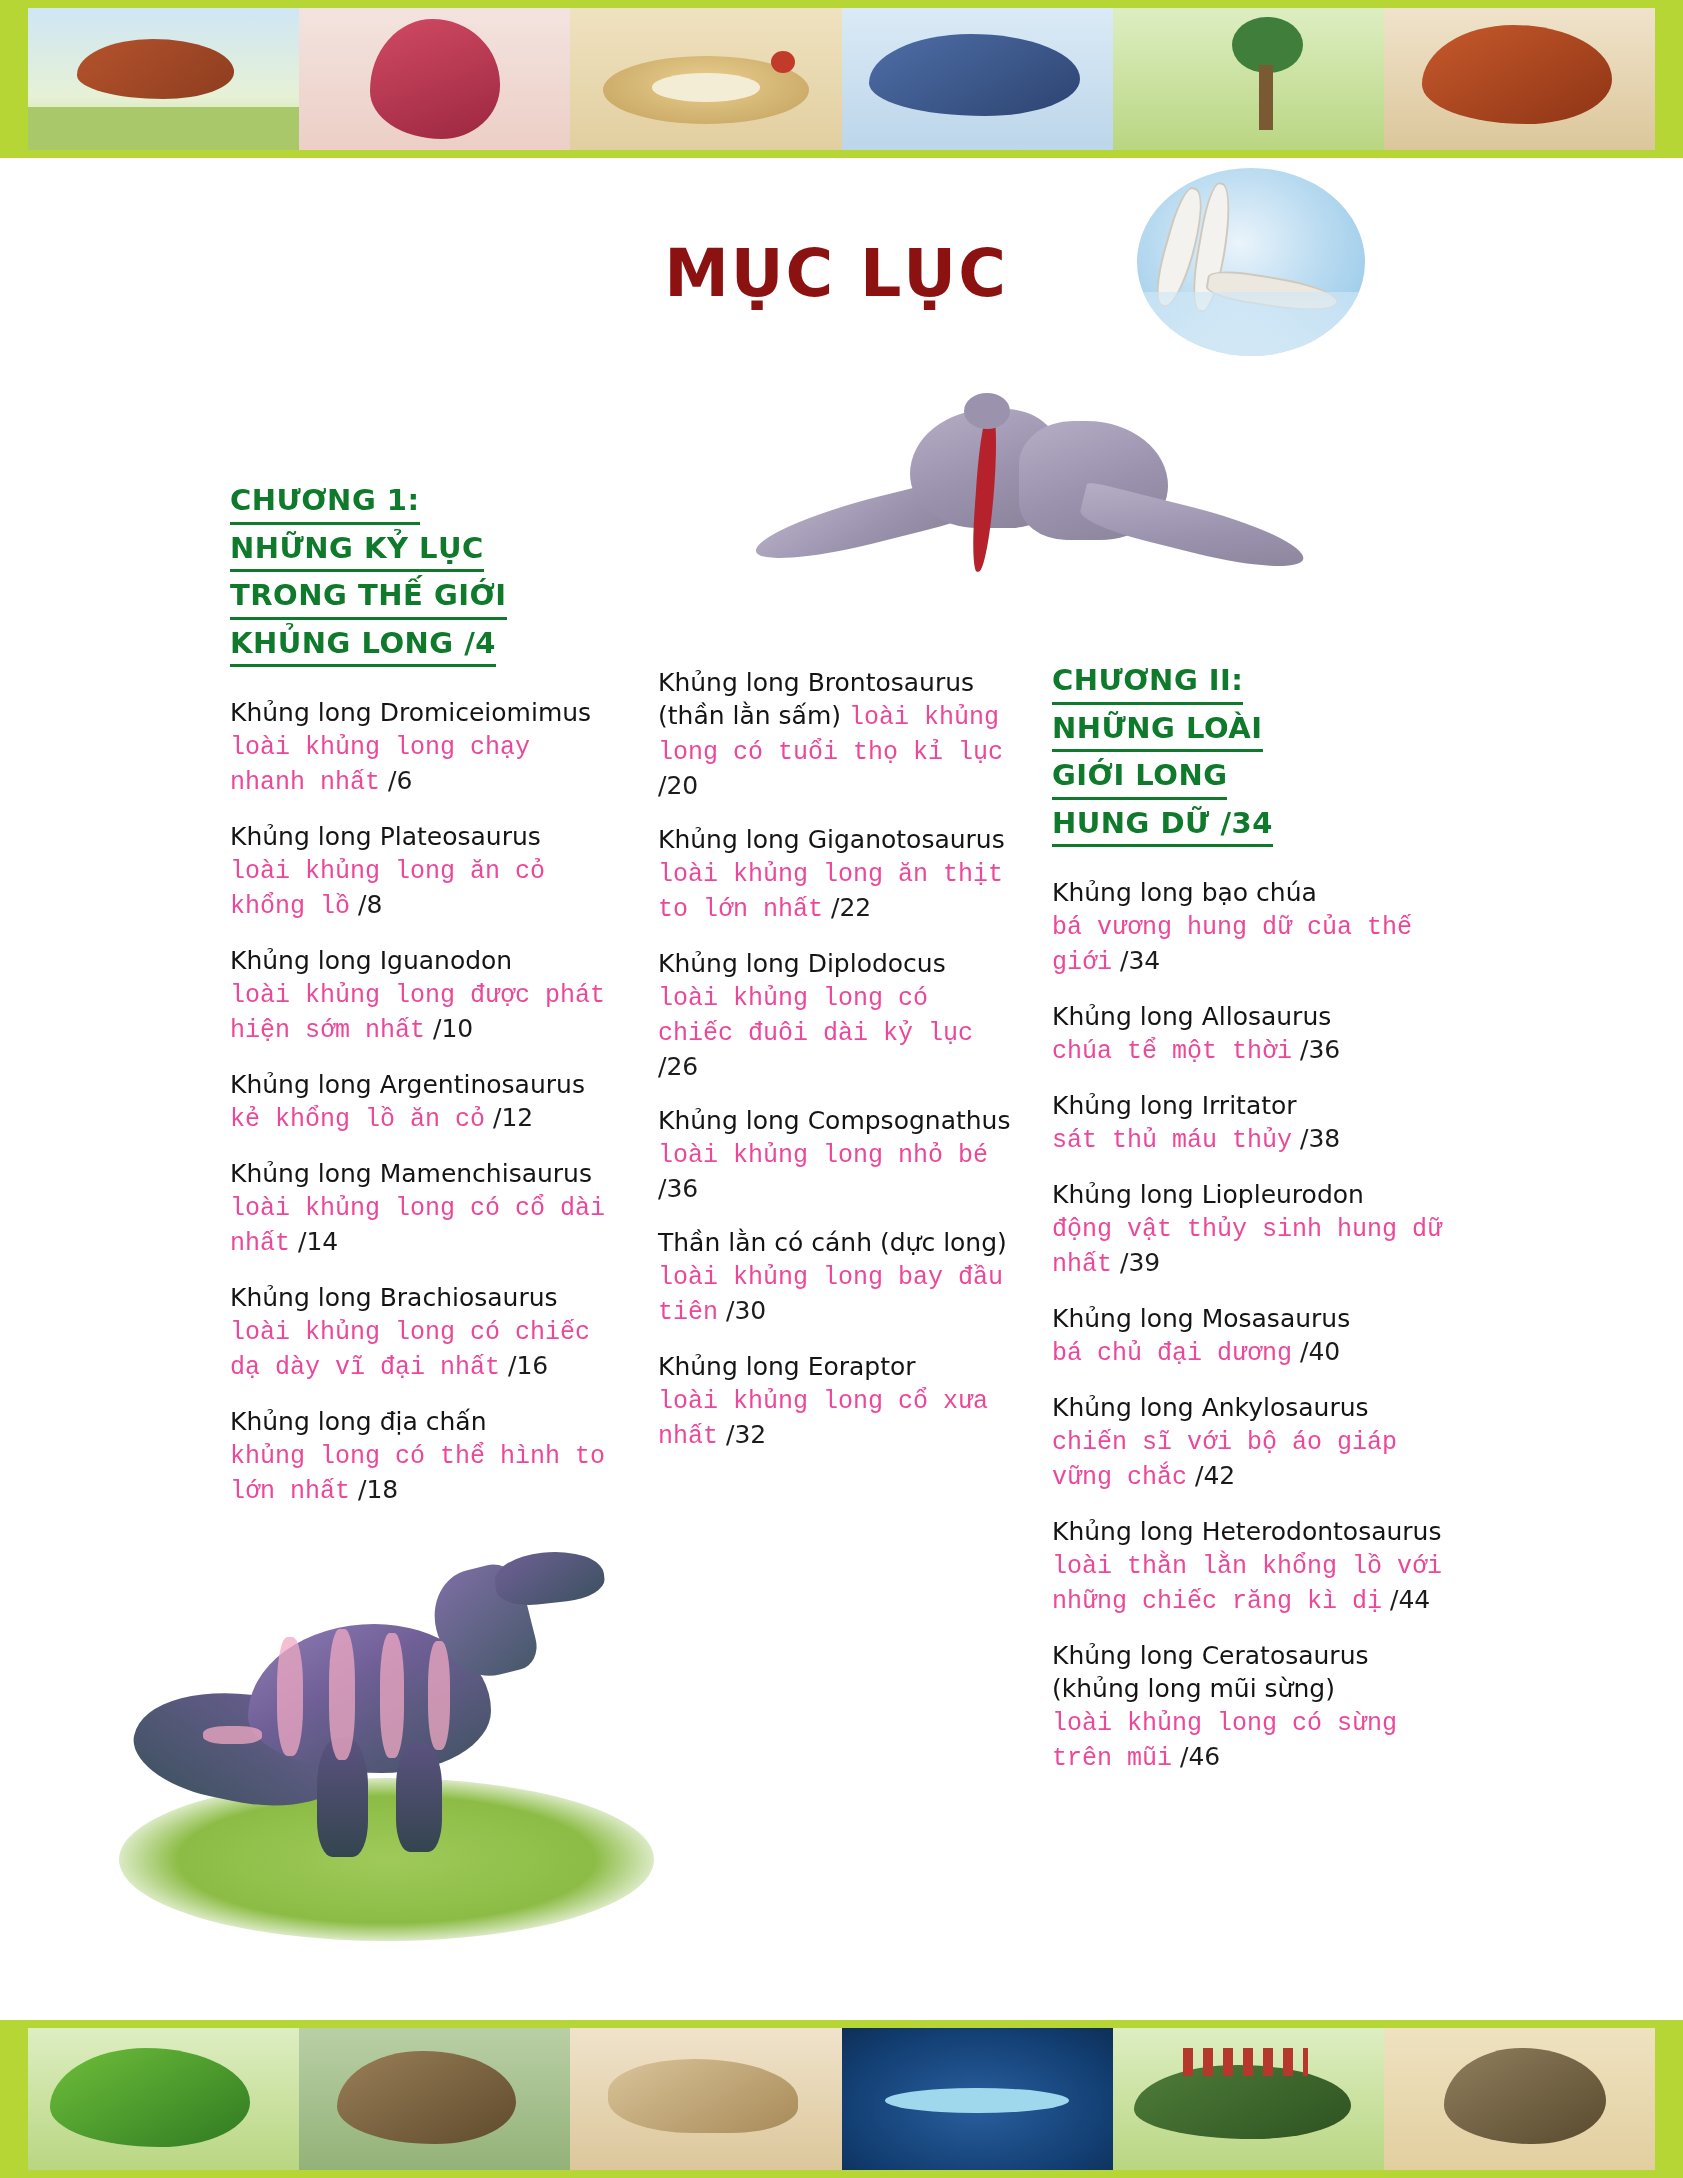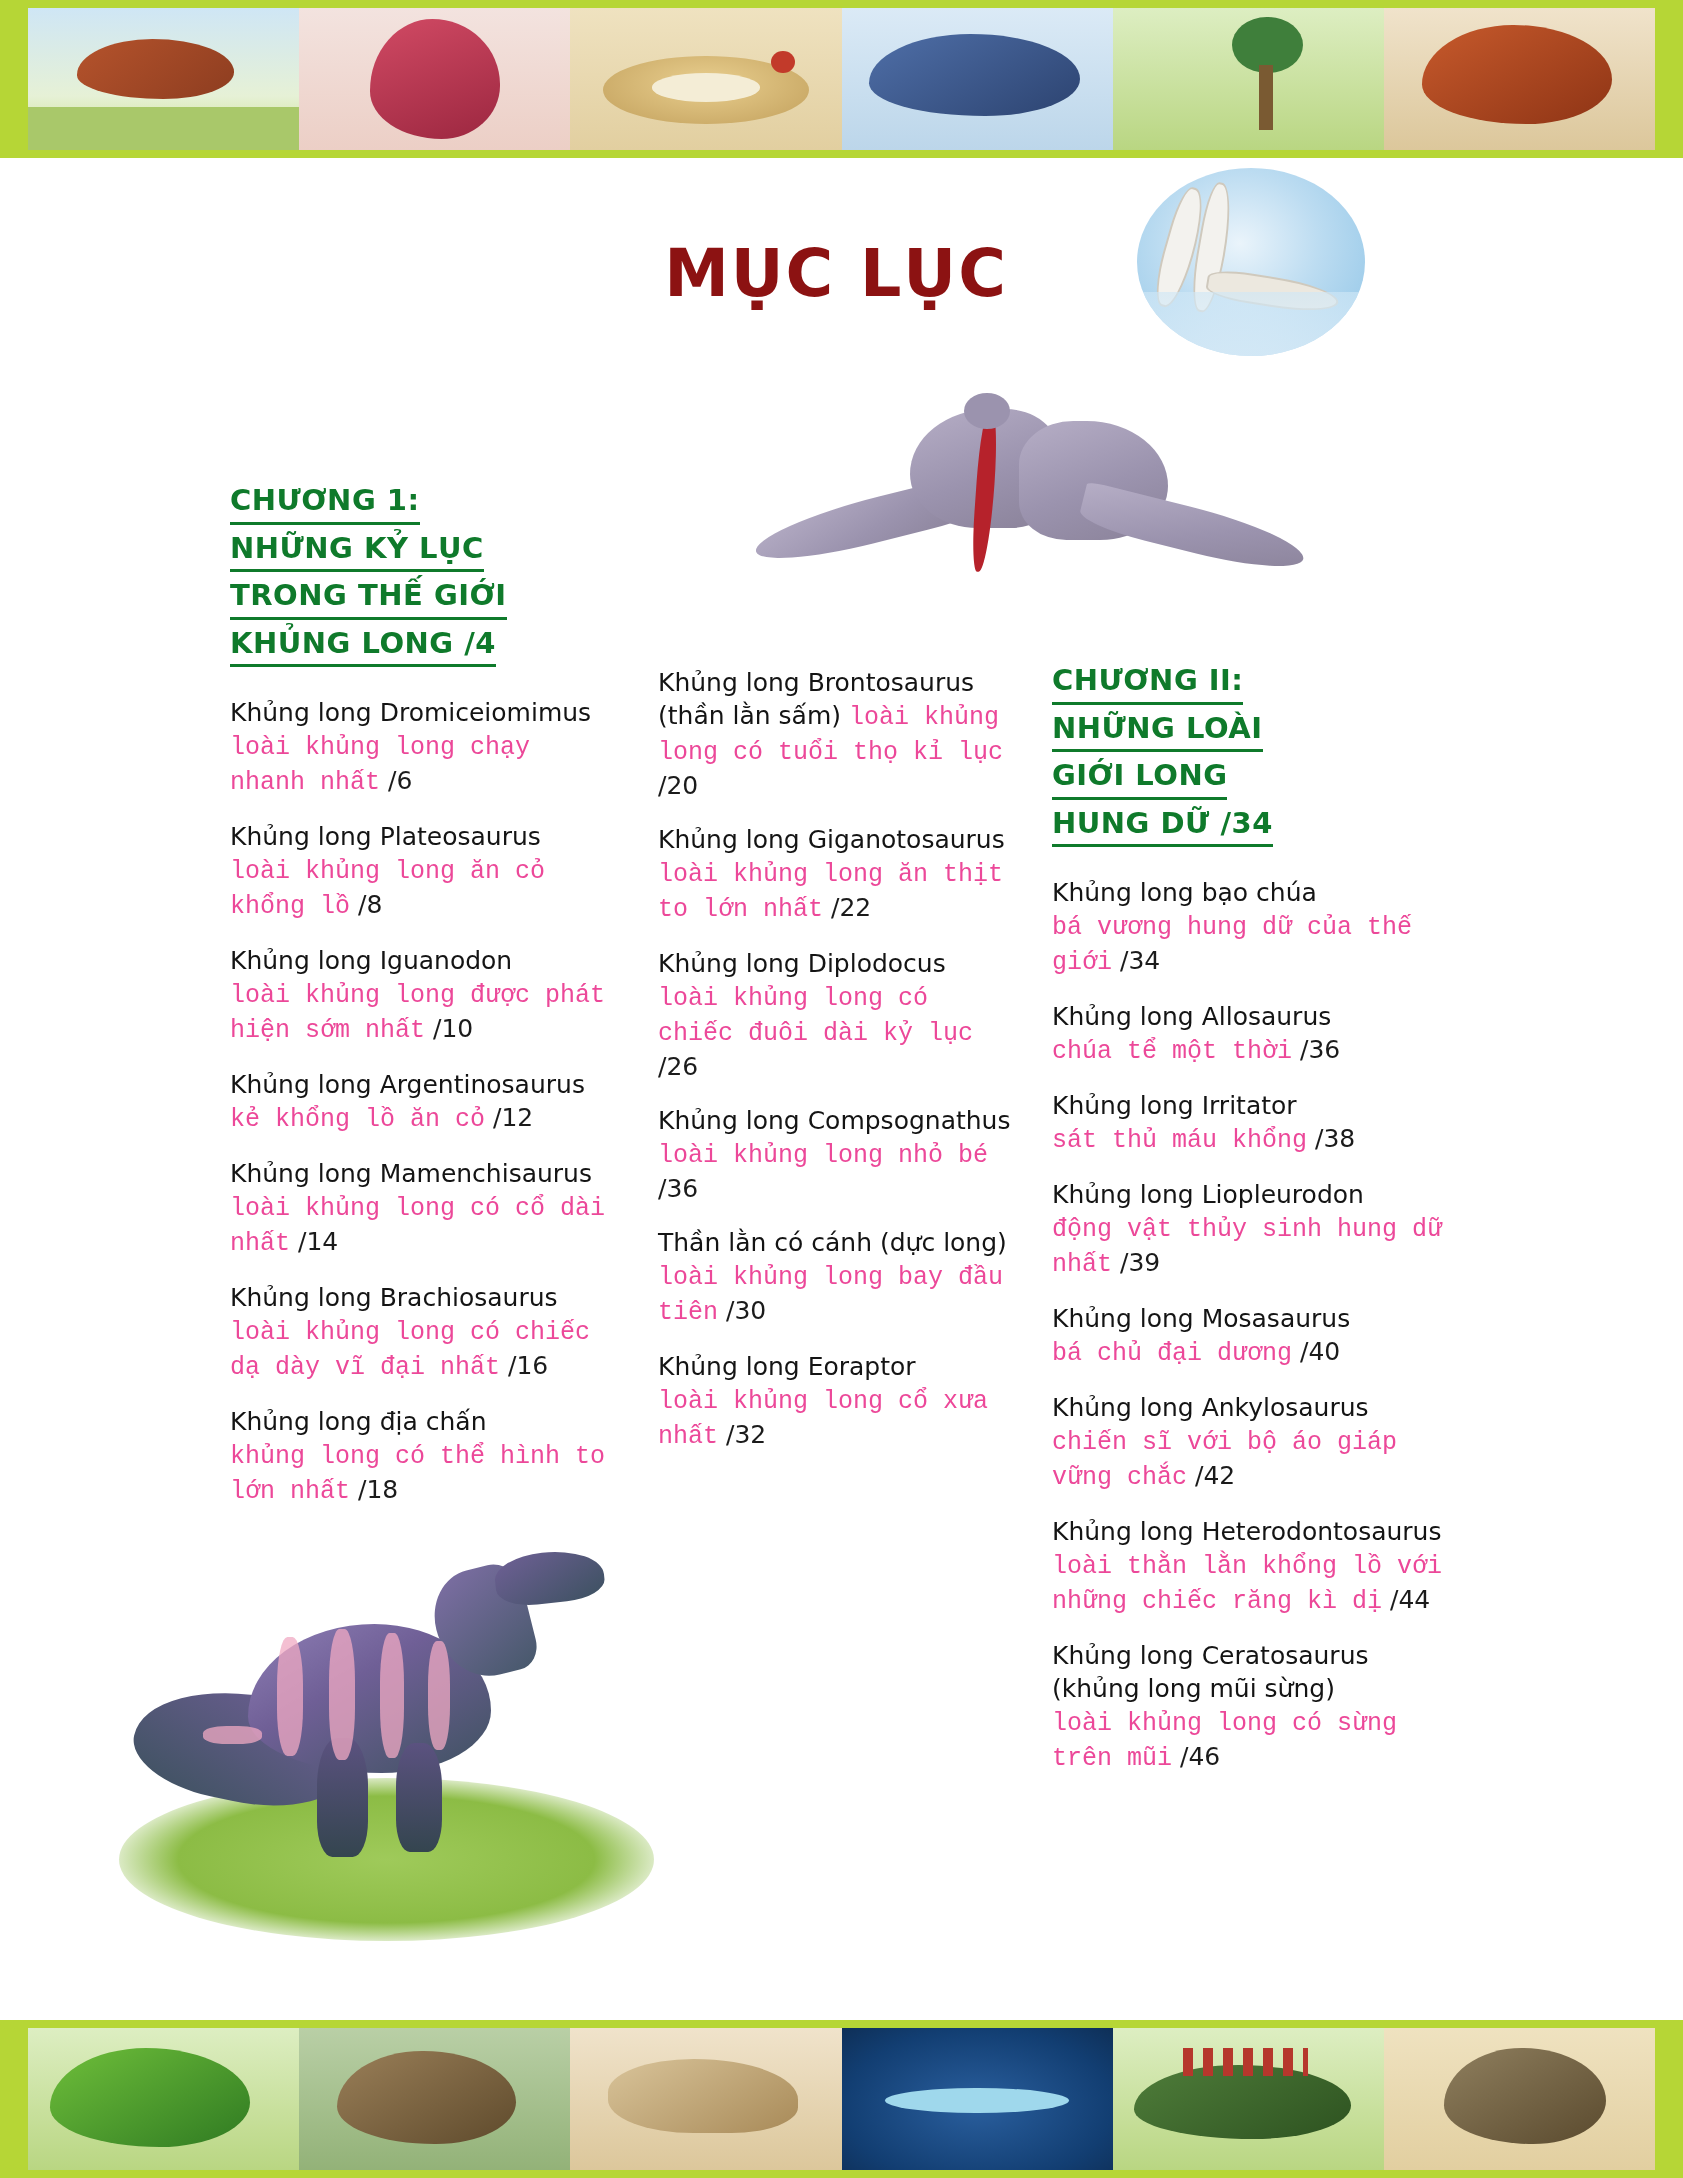--- a/index.html
+++ b/index.html
@@ -378,21 +378,21 @@
         <span class="desc">bá vương hung dữ của thế giới</span>
         <span class="pg">/34</span>
       </div>
       <div class="entry">
         <span class="name">Khủng long Allosaurus</span><br>
         <span class="desc">chúa tể một thời</span>
         <span class="pg">/36</span>
       </div>
       <div class="entry">
         <span class="name">Khủng long Irritator</span><br>
-        <span class="desc">sát thủ máu khổng</span>
+        <span class="desc">sát thủ máu thủy</span>
         <span class="pg">/38</span>
       </div>
       <div class="entry">
         <span class="name">Khủng long Liopleurodon</span><br>
         <span class="desc">động vật thủy sinh hung dữ nhất</span>
         <span class="pg">/39</span>
       </div>
       <div class="entry">
         <span class="name">Khủng long Mosasaurus</span><br>
         <span class="desc">bá chủ đại dương</span>

